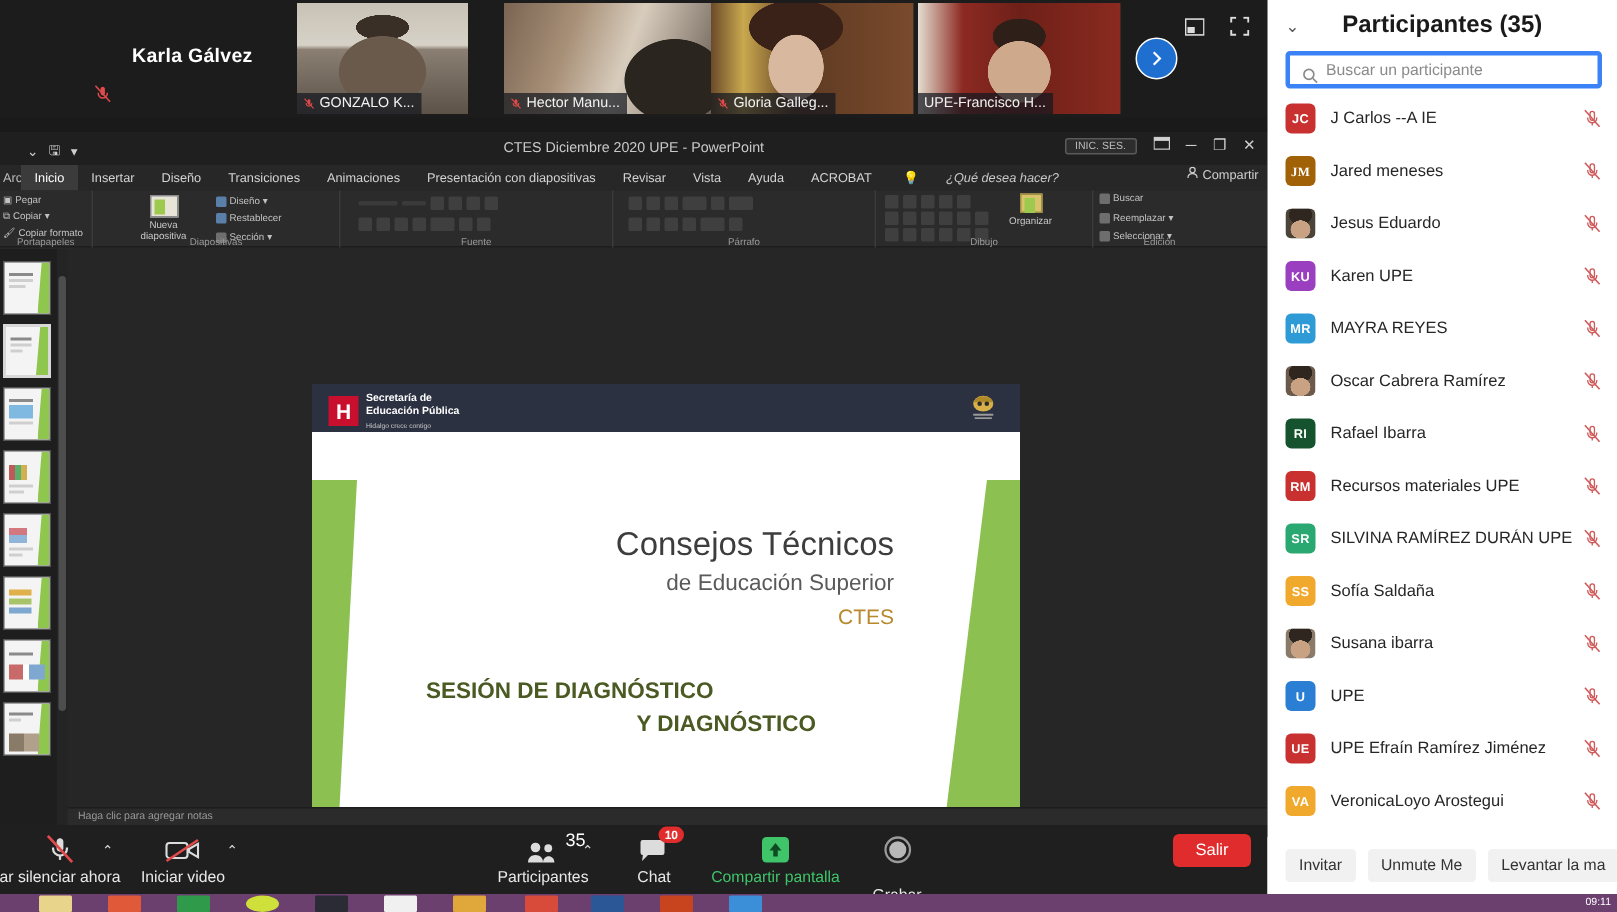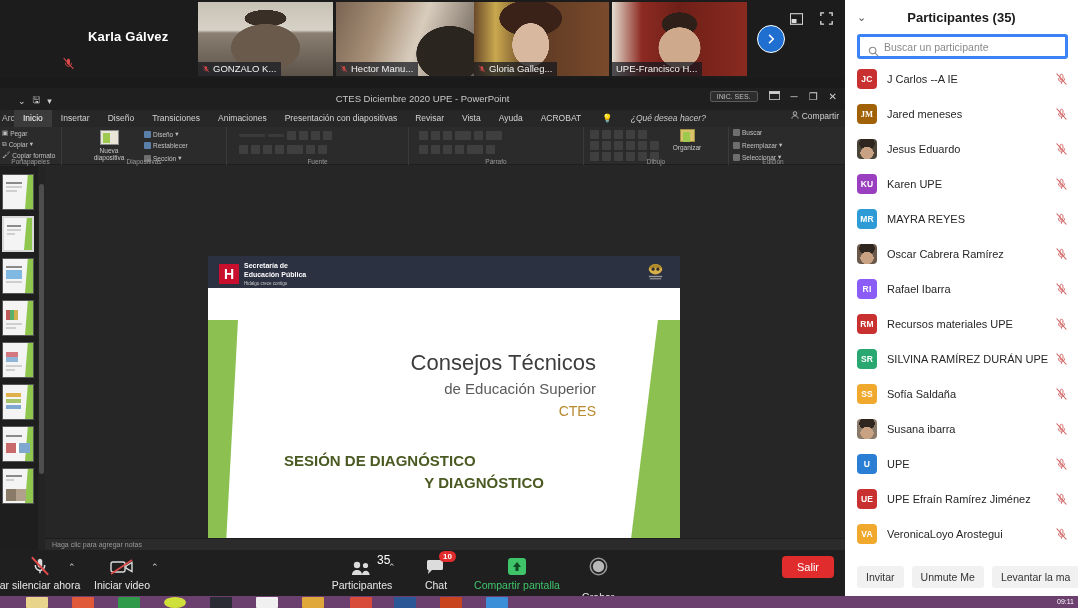--- a/index.html
+++ b/index.html
@@ -298,21 +298,21 @@
 
   
   .panel {
     position: absolute; left: 845px; top: 0; width: 233px; height: 596px;
     background: #fff;
   }
   .panel-head {
     position: relative; height: 34px; display: flex; align-items: center;
     justify-content: center;
   }
-  .panel-head .title { font-size: 13px; font-weight: bold; color: #1a1a1a; }
+  .panel-head .title { font-size: 16px; font-weight: bold; color: #1a1a1a; }
   .chev {
     position: absolute; left: 12px; top: 11px;
     color: #555; font-size: 11px;
   }
   .search-wrap { padding: 0 10px 0 12px; }
   .search-box {
     position: relative; height: 25px;
     border: 3px solid #3b82f6; border-radius: 3px;
     display: flex; align-items: center; padding-left: 24px;
     background: #fff;
@@ -370,21 +370,21 @@
     <div class="video-strip">
       <div class="self-name">Karla Gálvez</div>
       <div class="self-mute">
         <svg width="13" height="13" viewBox="0 0 16 16">
           <path d="M8 2.2c-1 0-1.8.8-1.8 1.8v3.6c0 1 .8 1.8 1.8 1.8s1.8-.8 1.8-1.8V4c0-1-.8-1.8-1.8-1.8z" fill="#e04a4a"></path>
           <path d="M4.3 7.2v.6c0 2 1.7 3.7 3.7 3.7s3.7-1.7 3.7-3.7v-.6" stroke="#e04a4a" stroke-width="1.2" fill="none"></path>
           <path d="M2 1.5 L14 14.5" stroke="#e04a4a" stroke-width="1.3"></path>
         </svg>
       </div>
 
-      <div class="tile" style="left:198px;width:135px;">
+      <div class="tile" style="left:198px;width:114px;">
         <div class="vid" style="background:linear-gradient(180deg,#c8c2b6 0%,#d7d2c7 38%,#8a7f72 42%,#5c5248 100%);"></div>
         <div class="vid" style="background:radial-gradient(ellipse 46% 58% at 50% 62%, #6a5a4c 0 55%, transparent 56%), radial-gradient(ellipse 22% 16% at 50% 22%, #3a2f26 0 70%, transparent 71%);"></div>
         <div class="tile-label">
           <span class="mic-off">
             <svg width="8" height="10" viewBox="0 0 16 16">
                 <path d="M8 2.2c-1 0-1.8.8-1.8 1.8v3.6c0 1 .8 1.8 1.8 1.8s1.8-.8 1.8-1.8V4c0-1-.8-1.8-1.8-1.8z" fill="#e04a4a"></path>
                 <path d="M4.3 7.2v.6c0 2 1.7 3.7 3.7 3.7s3.7-1.7 3.7-3.7v-.6" stroke="#e04a4a" stroke-width="1.4" fill="none"></path>
                 <path d="M2 1.5 L14 14.5" stroke="#e04a4a" stroke-width="1.5"></path>
               </svg>
           </span>
@@ -865,21 +865,21 @@
           <div class="avatar photo" style="background: radial-gradient(60% 55% at 50% 70%, rgb(201, 161, 131) 0px, rgb(201, 161, 131) 55%, transparent 56%), radial-gradient(55% 45% at 50% 22%, rgb(47, 38, 32) 0px, rgb(47, 38, 32) 70%, transparent 71%), rgb(107, 90, 75);"></div>
           <div class="pname">Oscar Cabrera Ramírez</div>
           <span class="pmute"><svg width="13" height="14" viewBox="0 0 16 16">
               <path d="M8 2.2c-1 0-1.8.8-1.8 1.8v3.6c0 1 .8 1.8 1.8 1.8s1.8-.8 1.8-1.8V4c0-1-.8-1.8-1.8-1.8z" fill="none" stroke="#d05a5a" stroke-width="1.1"></path>
               <path d="M4.3 7.2v.6c0 2 1.7 3.7 3.7 3.7s3.7-1.7 3.7-3.7v-.6" stroke="#d05a5a" stroke-width="1.1" fill="none"></path>
               <path d="M8 11.6v2.2" stroke="#d05a5a" stroke-width="1.1"></path>
               <path d="M2 1.2 L14 14.8" stroke="#d05a5a" stroke-width="1.3"></path>
             </svg></span>
         </div>
         <div class="prow">
-          <div class="avatar" style="background: #8b5cf6;">RI</div>
+          <div class="avatar" style="background: #14532d;">RI</div>
           <div class="pname">Rafael Ibarra</div>
           <span class="pmute"><svg width="13" height="14" viewBox="0 0 16 16">
               <path d="M8 2.2c-1 0-1.8.8-1.8 1.8v3.6c0 1 .8 1.8 1.8 1.8s1.8-.8 1.8-1.8V4c0-1-.8-1.8-1.8-1.8z" fill="none" stroke="#d05a5a" stroke-width="1.1"></path>
               <path d="M4.3 7.2v.6c0 2 1.7 3.7 3.7 3.7s3.7-1.7 3.7-3.7v-.6" stroke="#d05a5a" stroke-width="1.1" fill="none"></path>
               <path d="M8 11.6v2.2" stroke="#d05a5a" stroke-width="1.1"></path>
               <path d="M2 1.2 L14 14.8" stroke="#d05a5a" stroke-width="1.3"></path>
             </svg></span>
         </div>
         <div class="prow">
           <div class="avatar" style="background: rgb(200, 49, 47);">RM</div>

